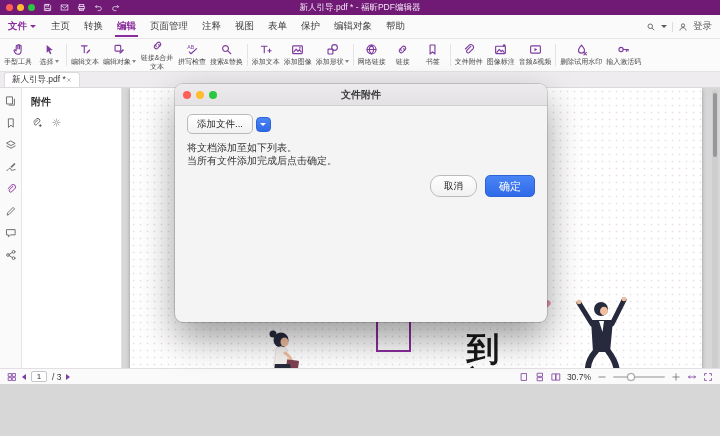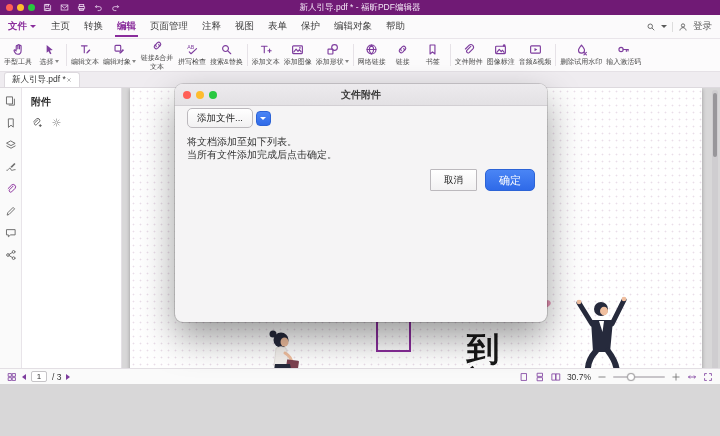--- a/index.html
+++ b/index.html
@@ -75,36 +75,36 @@
   .zoom-track{width:52px;height:2px;background:#c8c5c9;border-radius:1px;position:relative}
   .zoom-knob{position:absolute;left:14px;top:-3px;width:8px;height:8px;border-radius:50%;background:#fff;border:1px solid #a7a5a8;box-shadow:0 0 1px rgba(0,0,0,.35)}
 
   
   .dialog{position:absolute;left:175px;top:84px;width:372px;height:238px;background:#f5f4f5;border-radius:8px;overflow:hidden;
     box-shadow:0 16px 36px rgba(0,0,0,.4),0 0 0 1px rgba(0,0,0,.14);z-index:60;display:flex;flex-direction:column}
   .dlg-titlebar{height:22px;background:linear-gradient(#edebee,#e3e1e4);border-bottom:1px solid #d2cfd3;display:flex;align-items:center;padding:0 8px;position:relative;flex:none}
   .dlg-title{position:absolute;left:0;right:0;text-align:center;font-size:10px;font-weight:bold;color:#3a3a3a;pointer-events:none}
   .dlg-traffic{display:flex;gap:5px;z-index:2}
   .dlg-traffic .light{width:8px;height:8px}
-  .dlg-body{flex:1;padding:2px 12px 10px;display:flex;flex-direction:column}
+  .dlg-body{flex:1;padding:8px 12px 10px;display:flex;flex-direction:column}
   .add-row{display:flex;align-items:center;gap:3px}
   .add-btn{font-size:9.5px;padding:2.5px 9px;background:linear-gradient(#fff,#f2f1f2);border:1px solid #bcb9bd;border-radius:5px;color:#222;font-family:inherit}
   .dd-btn{width:15px;height:15px;border-radius:4px;background:linear-gradient(#4a85f5,#2f6ae8);border:1px solid #2c63d6;display:flex;align-items:center;justify-content:center}
   .dd-btn .caret{color:#fff;border-top-width:3px}
   .dlg-hint{font-size:10px;color:#333;line-height:1.3}
   .hint1{margin-top:7px}
   .dlg-table{margin-top:6px;flex:1;border:1px solid #c8c5c8;background:#fff;display:flex;flex-direction:column;border-radius:1px}
   .tbl-head{display:grid;grid-template-columns:38% 62%;background:#eceaec;border-bottom:1px solid #c8c5c8;height:15px;flex:none}
   .tbl-head .hcell{font-size:8.5px;color:#454545;display:flex;align-items:center;justify-content:center}
   .tbl-head .hcell:first-child{border-right:1px solid #c8c5c8}
   .tbl-row{display:grid;grid-template-columns:38% 62%;height:16px;font-size:9px;color:#222;flex:none}
   .tbl-row .cell{display:flex;align-items:center;padding-left:8px;overflow:hidden;white-space:nowrap}
   .tbl-fill{flex:1}
   .dlg-footer{display:flex;justify-content:flex-end;gap:8px;margin-top:8px;flex:none}
-  .btn-cancel{font-size:9.5px;padding:2.5px 13px;border:1px solid #bcb9bd;border-radius:1px;background:linear-gradient(#fff,#f2f1f2);color:#222;font-family:inherit}
+  .btn-cancel{font-size:9.5px;padding:2.5px 13px;border:1px solid #bcb9bd;border-radius:10px;background:linear-gradient(#fff,#f2f1f2);color:#222;font-family:inherit}
   .btn-ok{font-size:11px;padding:2.5px 13px;border:1px solid #2c63d6;border-radius:5px;background:linear-gradient(#4a85f5,#2f6ae8);color:#fff;font-family:inherit}
 </style>
 </head>
 <body>
 
 <div class="titlebar">
   <div class="traffic">
     <button class="light red"></button>
     <button class="light yellow"></button>
     <button class="light green"></button>

